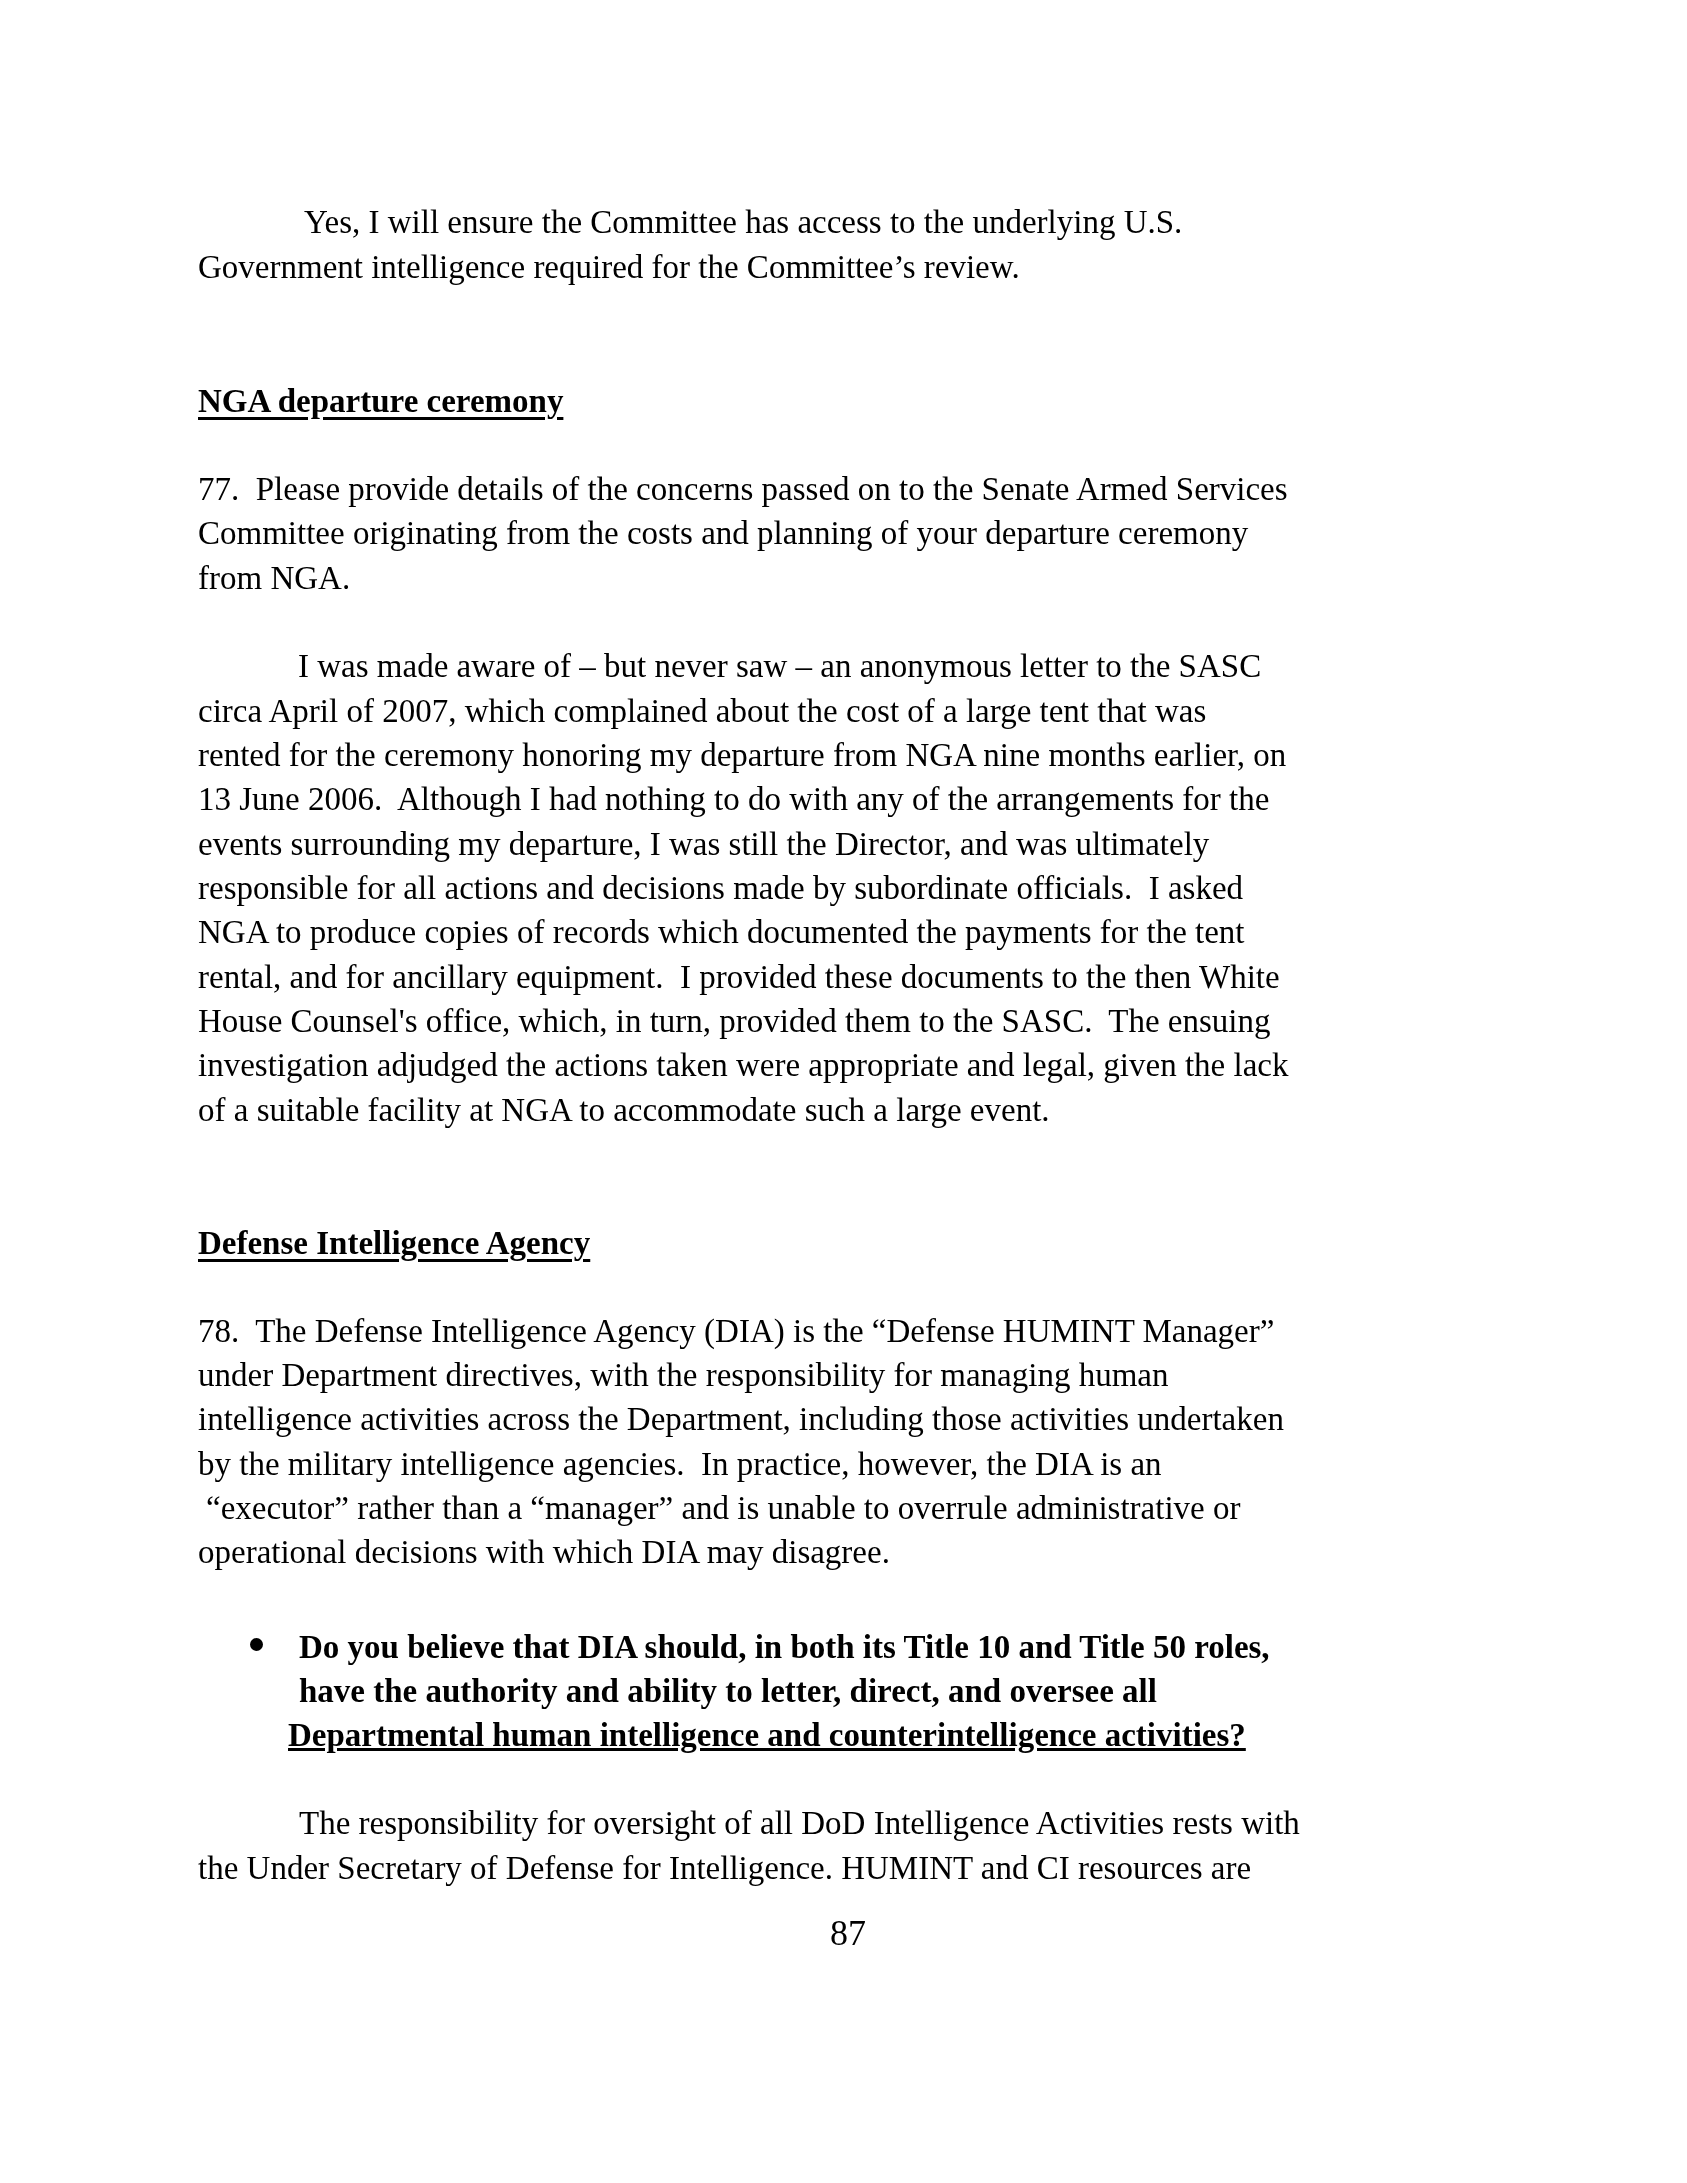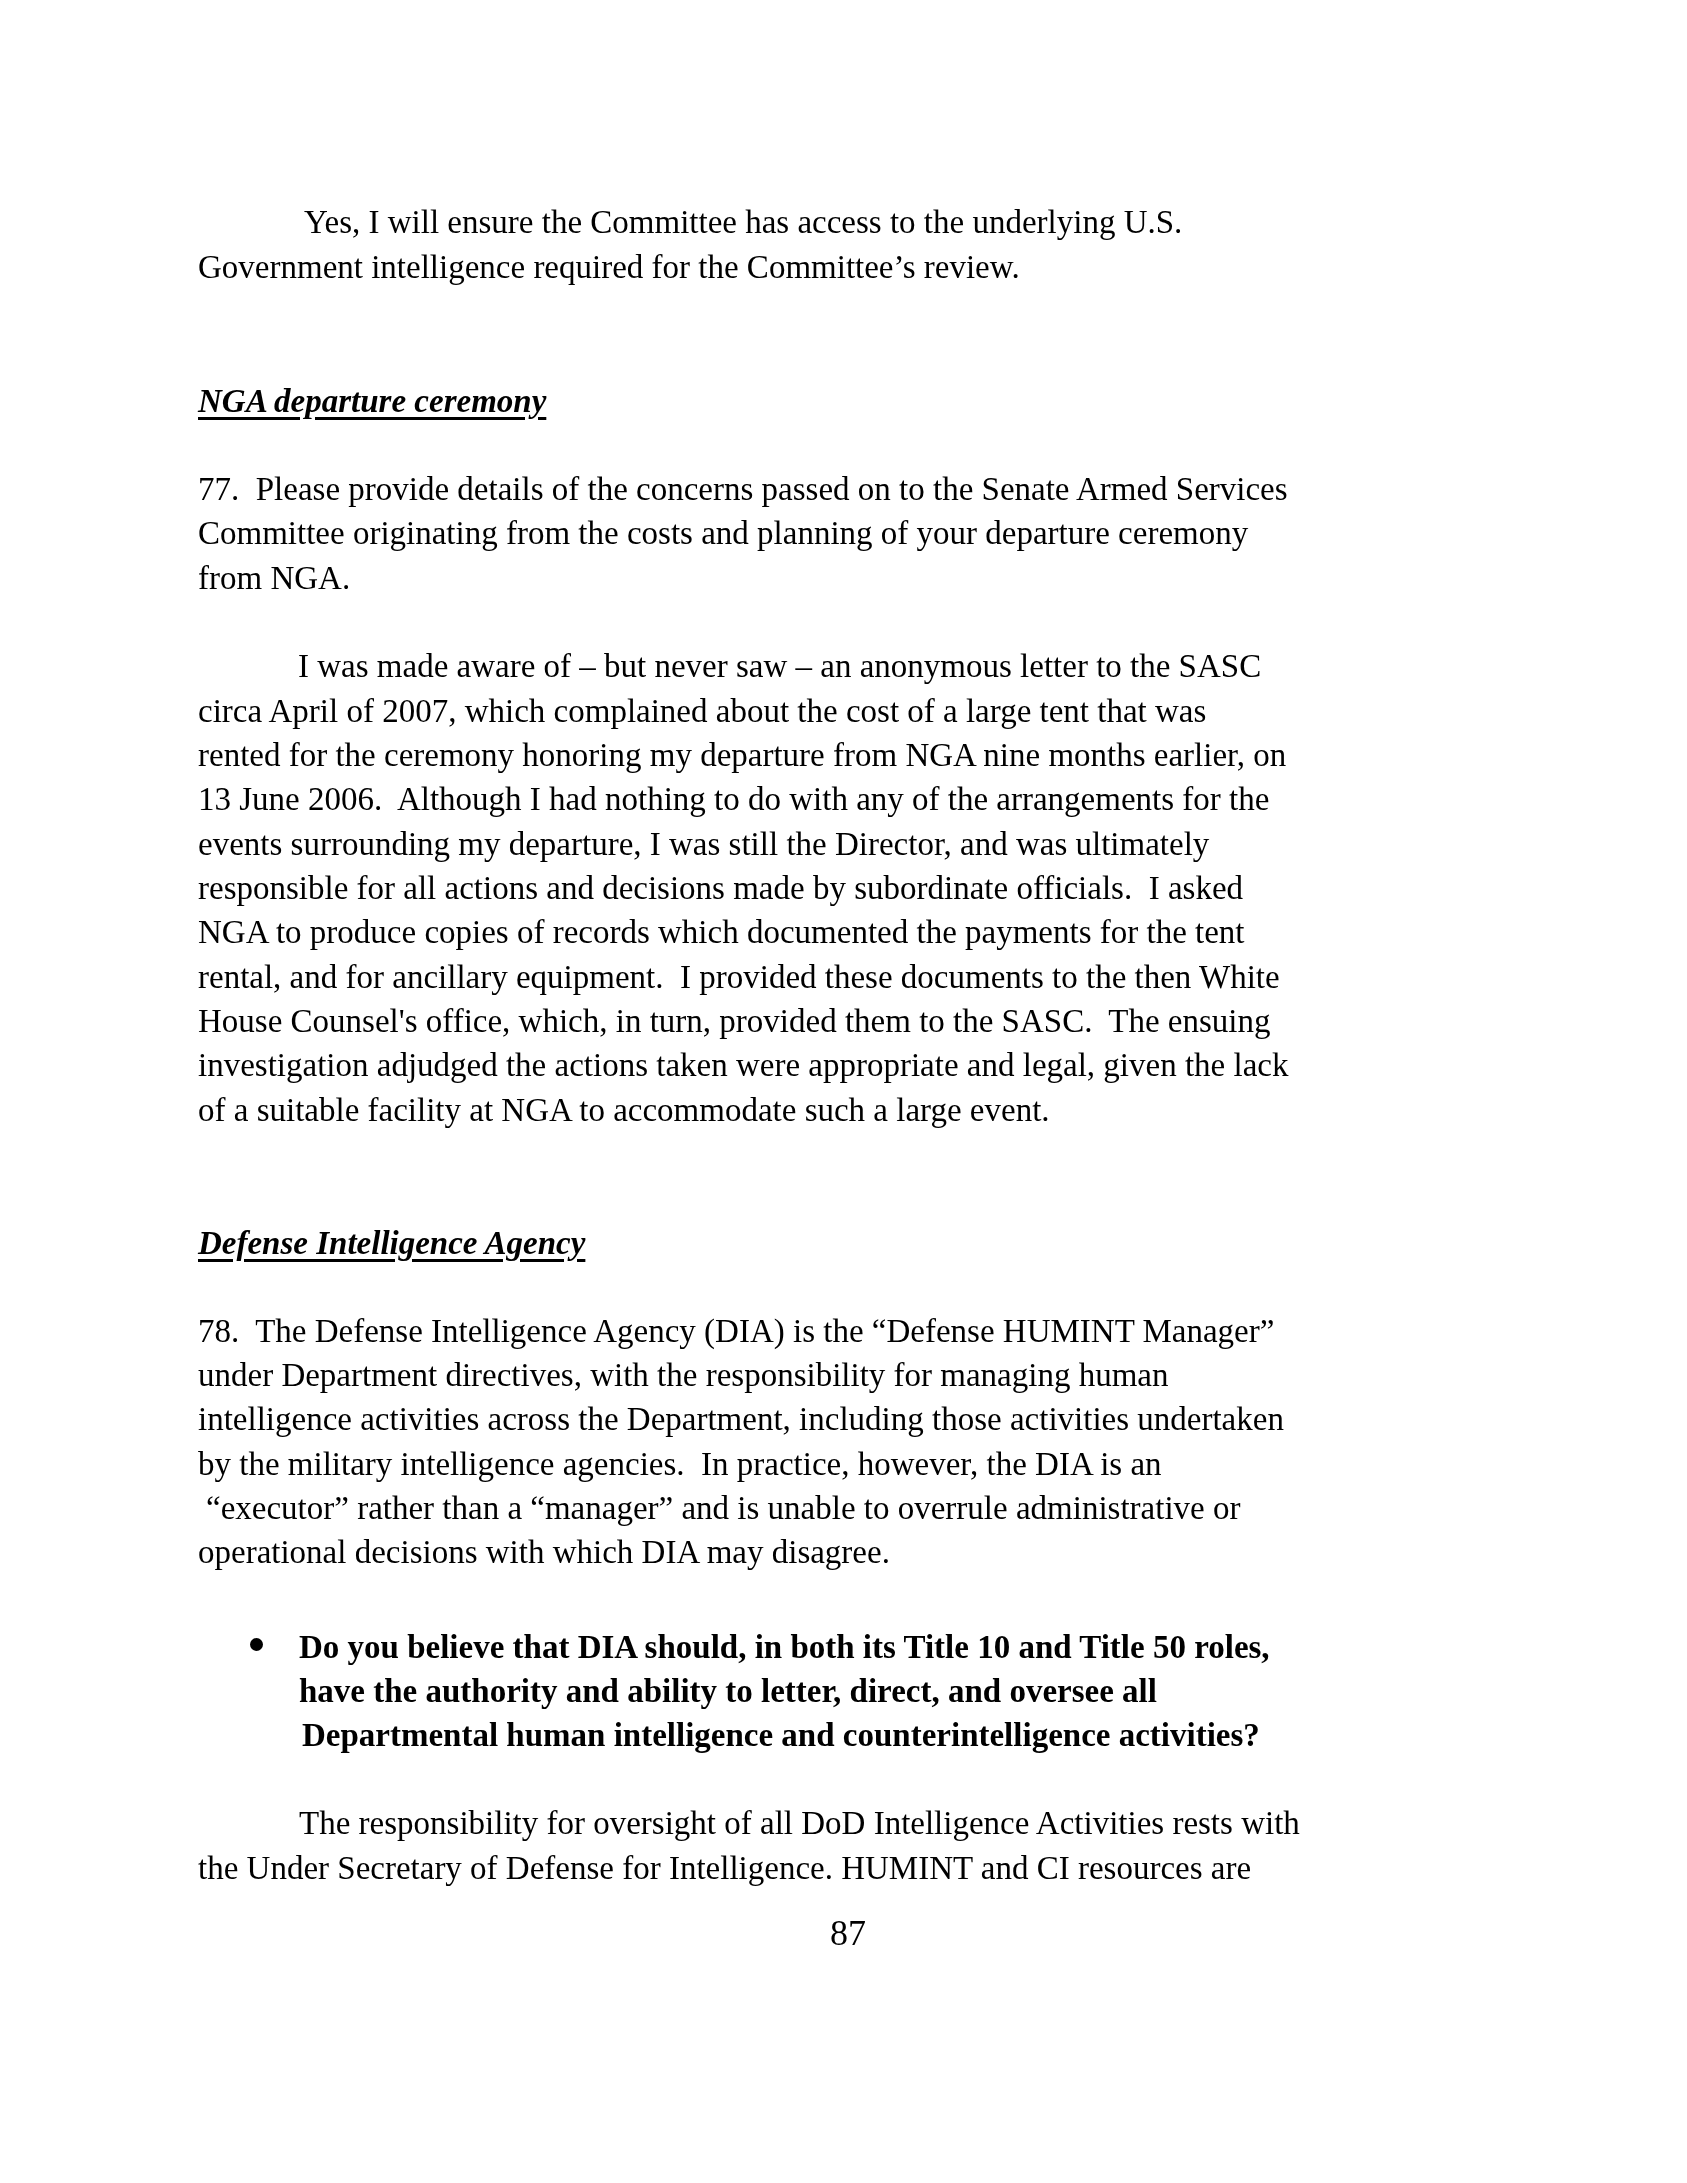--- a/index.html
+++ b/index.html
@@ -10,21 +10,21 @@
     font-family: "Liberation Serif", "DejaVu Serif", serif;
     font-size: 33px;
   }
   .ln {
     position: absolute;
     white-space: pre;
     line-height: 33px;
     height: 33px;
   }
   .heading {
-    font-weight: bold; font-style: italic;
+    font-weight: bold; 
     text-decoration: underline; text-decoration-thickness: 3.3px;
     text-underline-offset: 5.3px;
   }
   .bold { font-weight: bold; }
   .bullet {
     position: absolute; width: 13.2px; height: 13.2px; border-radius: 50%;
     background: #000;
   }
   .pagenum { font-size: 36px; line-height: 28px; height: 28px; }
 </style>
@@ -68,21 +68,21 @@
     <div class="ln" style="left:198px; top:1403px;">intelligence activities across the Department, including those activities undertaken</div>
     <div class="ln" style="left:198px; top:1448px;">by the military intelligence agencies.  In practice, however, the DIA is an</div>
     <div class="ln" style="left:198px; top:1492px;margin-left:8px;">“executor” rather than a “manager” and is unable to overrule administrative or</div>
     <div class="ln" style="left:198px; top:1536px;">operational decisions with which DIA may disagree.</div>
   </div>
 
   <div>
     <div class="bullet" style="left:250px; top:1638px;"></div>
     <div class="ln bold" style="left:299px; top:1631px;">Do you believe that DIA should, in both its Title 10 and Title 50 roles,</div>
     <div class="ln bold" style="left:299px; top:1675px;">have the authority and ability to letter, direct, and oversee all</div>
-    <div class="ln bold" style="left:302px; top:1719px;">Departmental human intelligence and counterintelligence activities?</div>
+    <div class="ln bold" style="left:288px; top:1719px;text-decoration:underline;">Departmental human intelligence and counterintelligence activities?</div>
   </div>
 
   <div>
     <div class="ln" style="left:299px; top:1807px;">The responsibility for oversight of all DoD Intelligence Activities rests with</div>
     <div class="ln" style="left:198px; top:1852px;">the Under Secretary of Defense for Intelligence. HUMINT and CI resources are</div>
   </div>
 
   <div class="ln pagenum" style="left:830px; top:1919px;">87</div>
 
 </div>

